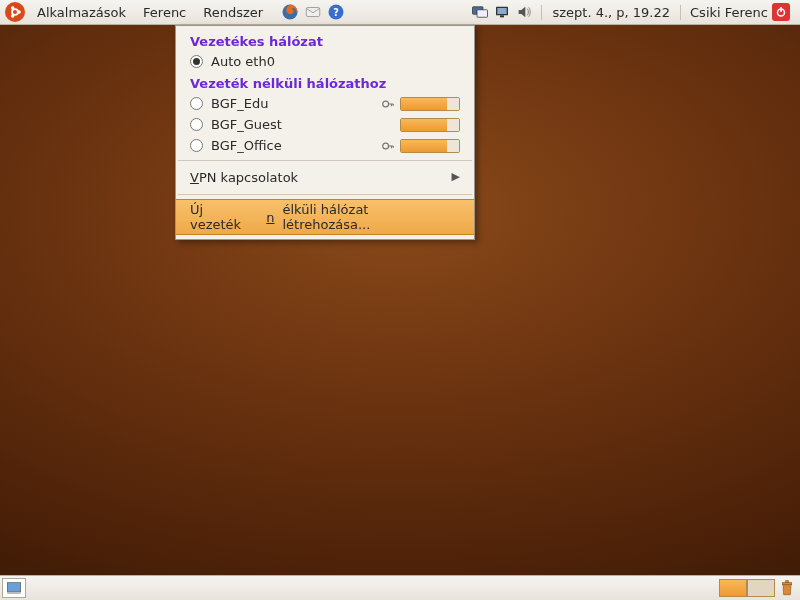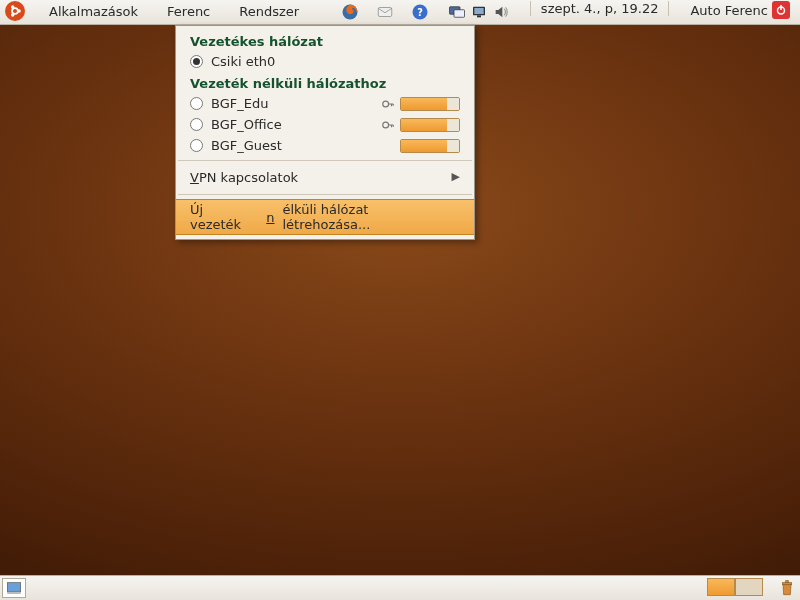--- a/index.html
+++ b/index.html
@@ -1,35 +1,35 @@
 <!DOCTYPE html>
 <html><head>
 <meta charset="utf-8">
 <style>
 *{margin:0;padding:0;box-sizing:border-box;font-family:"DejaVu Sans","Liberation Sans",sans-serif;font-size:13px;color:#2a2a2a}
 html,body{width:800px;height:600px;overflow:hidden}
 body{background:radial-gradient(ellipse 120% 90% at 50% 35%,#8a4a1a 0%,#6b3310 35%,#4a2008 70%,#2a1004 100%)}
 .panel{position:absolute;left:0;right:0;height:25px;background:linear-gradient(#f6f4f0,#e8e4dc);border-bottom:1px solid #b8b0a0;display:flex;align-items:center;padding:0 2px}
 .panel.top{top:0}
 .panel.bottom{bottom:0;border-top:1px solid #b8b0a0;border-bottom:none;justify-content:space-between}
-.panel-left,.panel-right{display:flex;align-items:flex-start;gap:13px}
+.panel-left,.panel-right{display:flex;align-items:center;gap:1px}
 .menuitem{padding:3px 8px;cursor:pointer}
 .ubuntu-logo{width:20px;height:20px;background:#d94a1a;border-radius:50%;display:flex;align-items:center;justify-content:center;margin:0 3px}
 .ubuntu-logo svg{width:14px;height:14px}
 .icon-btn{width:22px;height:22px;display:flex;align-items:center;justify-content:center;cursor:pointer}
 .sep{width:6px}
 .tray{display:flex;align-items:center;gap:2px;padding:0 6px}
 .tray .icon-btn{width:20px}
 .clock{padding:0 10px;border-left:1px solid #c8c0b0;border-right:1px solid #c8c0b0;height:100%;display:flex;align-items:center}
 .user{padding:0 8px;display:flex;align-items:center;gap:4px}
 .power{width:18px;height:18px;background:#d33;border-radius:3px;display:flex;align-items:center;justify-content:center}
 
 
 .nm-menu{position:absolute;top:25px;left:175px;width:300px;background:#f4f1ea;border:1px solid #9c968a;box-shadow:3px 3px 6px rgba(0,0,0,.35);padding:4px 0}
-.nm-header{padding:4px 14px 2px;color:#14532d;font-weight:bold}
+.nm-header{padding:4px 14px 2px;color:#6d28d9;font-weight:bold}
 .nm-item{display:flex;align-items:center;padding:3px 14px 3px 14px;gap:8px;cursor:pointer}
 .nm-item.hover{background:linear-gradient(#f8c06a,#efa948);border:1px solid #c68420;border-left:none;border-right:none;padding-top:2px;padding-bottom:2px}
 .radio{width:13px;height:13px;border:1px solid #777;border-radius:50%;background:#fff;flex:none;display:flex;align-items:center;justify-content:center}
 .radio.sel::after{content:"";width:7px;height:7px;background:#333;border-radius:50%}
 .nm-label{flex:1}
 .signal{display:flex;align-items:center;gap:4px}
 .enc{width:16px;height:14px}
 .bar{width:60px;height:14px;border:1px solid #b48b4a;border-radius:2px;display:flex;overflow:hidden}
 .bar .fill{background:linear-gradient(#f9b85a,#ef9a30);height:100%}
 .bar .empty{background:#ece6d8}
@@ -102,57 +102,43 @@
       </div>
       <div class="icon-btn">
         <svg width="16" height="16" viewBox="0 0 24 24">
             <path d="M4 9v6h4l6 5V4l-6 5H4z" fill="#555"></path>
             <path d="M17 7c2 2 2 8 0 10M19 5c3 3 3 11 0 14" stroke="#555" fill="none"></path>
           </svg>
       </div>
     </div>
     <div class="clock">szept.  4., p, 19.22</div>
     <div class="user">
-      <span>Auto Ferenc</span>
+      <span>Csiki Ferenc</span>
       <div class="power">
         <svg width="12" height="12" viewBox="0 0 24 24">
             <circle cx="12" cy="13" r="7" fill="none" stroke="#fff" stroke-width="3"></circle>
             <rect x="10.5" y="2" width="3" height="10" fill="#fff"></rect>
           </svg>
       </div>
     </div>
   </div>
 </div>
 
 <div class="nm-menu">
   <div class="nm-header">Vezetékes hálózat</div>
   <div class="nm-item">
     <div class="radio sel"></div>
-    <div class="nm-label">Csiki eth0</div>
+    <div class="nm-label">Auto eth0</div>
   </div>
   <div class="nm-header">Vezeték nélküli hálózathoz</div>
 
   <div id="wifi-list">
       <div class="nm-item">
         <div class="radio"></div>
         <div class="nm-label">BGF_Edu</div>
-        <div class="signal">
-          <svg class="enc" viewBox="0 0 24 24">
-            <circle cx="8" cy="12" r="5" fill="none" stroke="#777" stroke-width="2"></circle>
-            <path d="M13 12h8M18 12v4M21 12v3" stroke="#777" stroke-width="2" fill="none"></path>
-          </svg>
-          <div class="bar">
-            <div class="fill" style="width:80%"></div>
-            <div class="empty" style="width:20%"></div>
-          </div>
-        </div>
-      </div>
-      <div class="nm-item">
-        <div class="radio"></div>
-        <div class="nm-label">BGF_Office</div>
         <div class="signal">
           <svg class="enc" viewBox="0 0 24 24">
             <circle cx="8" cy="12" r="5" fill="none" stroke="#777" stroke-width="2"></circle>
             <path d="M13 12h8M18 12v4M21 12v3" stroke="#777" stroke-width="2" fill="none"></path>
           </svg>
           <div class="bar">
             <div class="fill" style="width:80%"></div>
             <div class="empty" style="width:20%"></div>
           </div>
         </div>
@@ -161,20 +147,34 @@
         <div class="radio"></div>
         <div class="nm-label">BGF_Guest</div>
         <div class="signal">
           <span class="enc"></span>
           <div class="bar">
             <div class="fill" style="width:80%"></div>
             <div class="empty" style="width:20%"></div>
           </div>
         </div>
       </div>
+      <div class="nm-item">
+        <div class="radio"></div>
+        <div class="nm-label">BGF_Office</div>
+        <div class="signal">
+          <svg class="enc" viewBox="0 0 24 24">
+            <circle cx="8" cy="12" r="5" fill="none" stroke="#777" stroke-width="2"></circle>
+            <path d="M13 12h8M18 12v4M21 12v3" stroke="#777" stroke-width="2" fill="none"></path>
+          </svg>
+          <div class="bar">
+            <div class="fill" style="width:80%"></div>
+            <div class="empty" style="width:20%"></div>
+          </div>
+        </div>
+      </div>
     </div>
 
   <div class="nm-sep"></div>
   <div class="nm-sub">
     <span><span class="u">V</span><span>PN kapcsolatok</span></span>
     <span class="chev">▶</span>
   </div>
   <div class="nm-sep"></div>
   <div class="nm-action hover nm-item" style="padding-left:14px">Új vezeték <u>n</u>élküli hálózat létrehozása...</div>
 </div>

